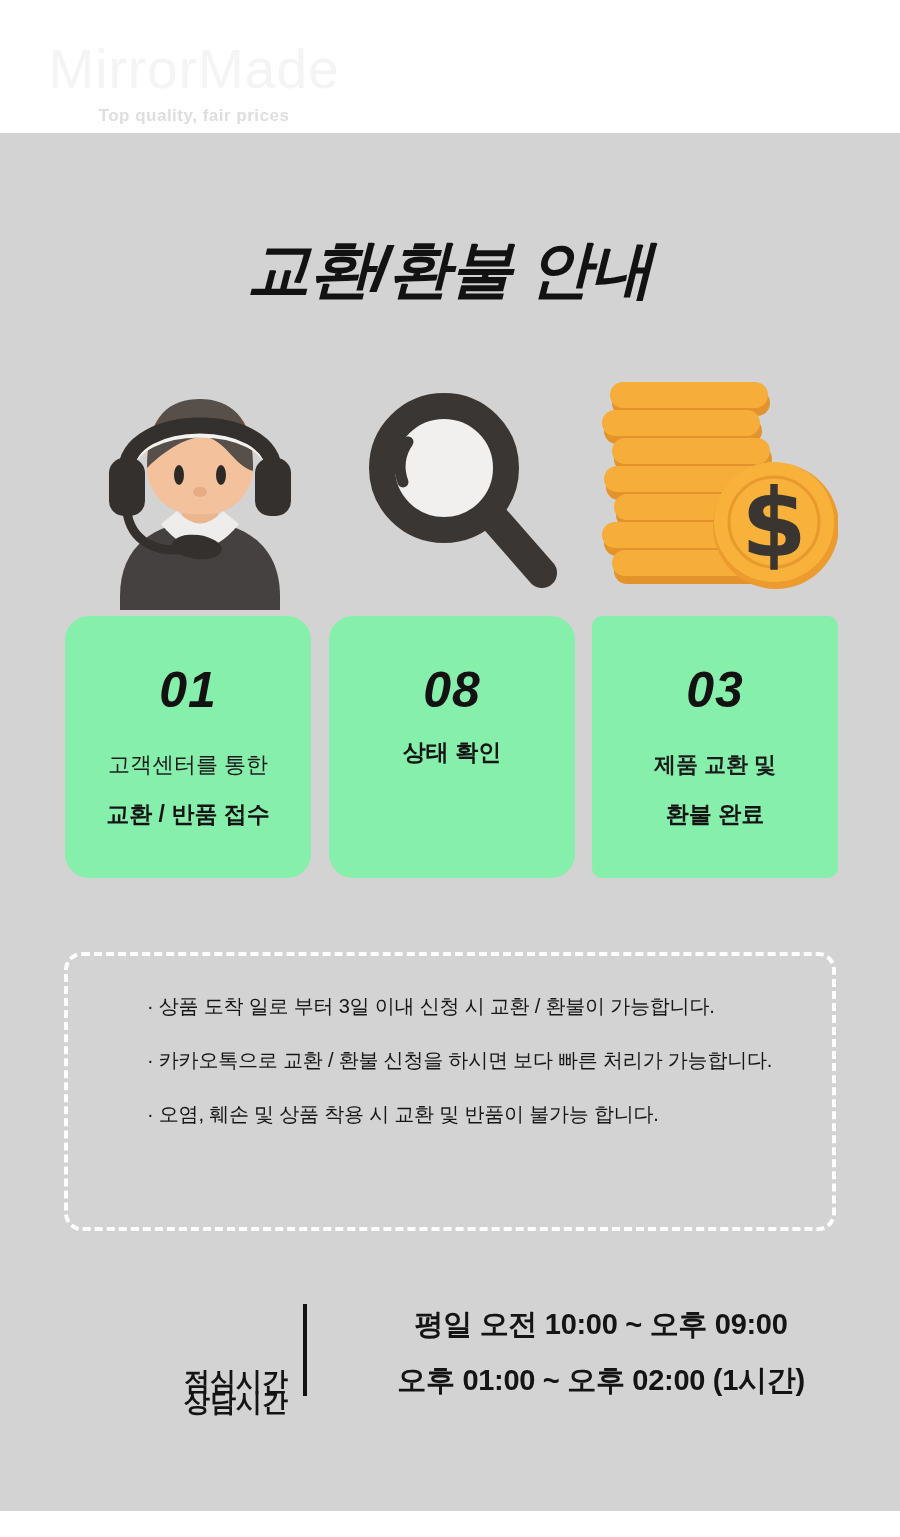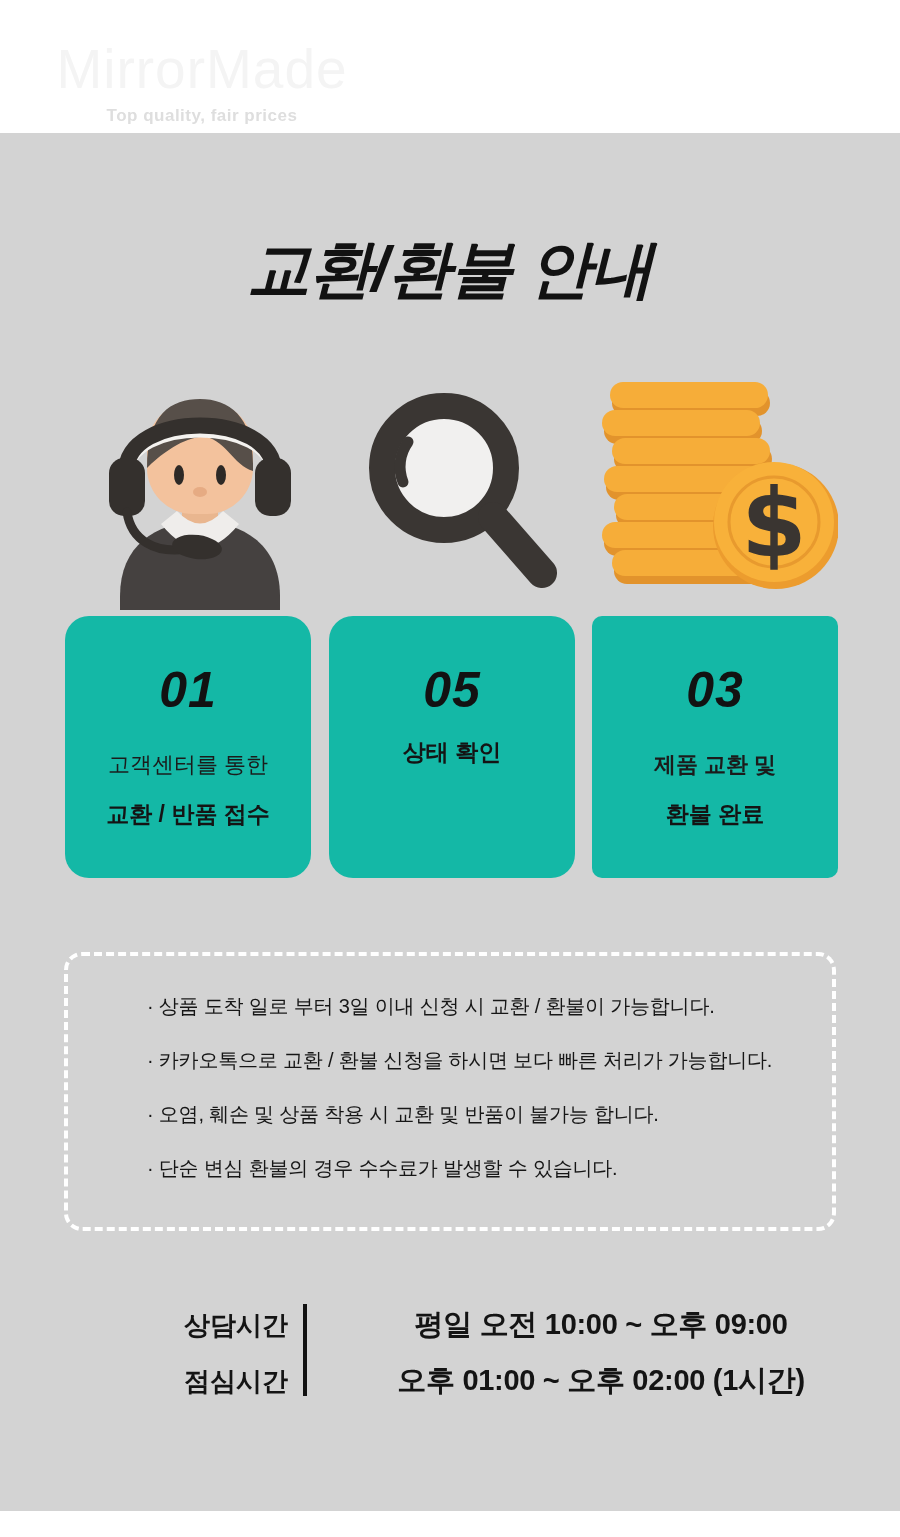--- a/index.html
+++ b/index.html
@@ -3,21 +3,21 @@
 <meta charset="utf-8">
 <style>
   * { margin:0; padding:0; box-sizing:border-box; }
   html,body { background:#ffffff; }
   body { font-family:"Liberation Sans", sans-serif; }
   .canvas {
     position:relative; width:900px; height:1537px;
     background:#ffffff; overflow:hidden; margin:0 auto;
   }
   
-  .brand { position:absolute; left:56px; top:38px; width:292px; }
+  .brand { position:absolute; left:48px; top:38px; width:292px; }
   .brand-logo {
     font-size:55px; font-weight:400; letter-spacing:1px;
     color:#f4f4f4; text-align:center; line-height:62px;
   }
   .brand-tagline {
     margin-top:6px; font-size:17px; font-weight:600; letter-spacing:.5px;
     color:#dedede; text-align:center;
   }
   
   .gray-bg {
@@ -31,21 +31,21 @@
   }
   
   .icon-wrap { position:absolute; }
   .icon-person   { left:95px;  top:372px; width:210px; height:238px; }
   .icon-magnify  { left:352px; top:382px; width:213px; height:212px; }
   .icon-coins    { left:598px; top:376px; width:240px; height:220px; }
   .icon-wrap svg { width:100%; height:100%; display:block; }
   
   .step-card {
     position:absolute; top:616px; width:246px; height:262px;
-    background:#14b8a6; border-radius:24px; text-align:center;
+    background:#86efac; border-radius:24px; text-align:center;
   }
   .step-card.c1 { left:65px; }
   .step-card.c2 { left:329px; }
   .step-card.c3 { left:592px;border-radius:10px; }
   .step-number {
     margin-top:46px; font-size:50px; font-weight:800; font-style:italic;
     color:#121212; line-height:56px; letter-spacing:1px;
   }
   .step-line1 {
     margin-top:32px; font-size:22px; font-weight:400; color:#1b1b1b; line-height:30px;
@@ -69,21 +69,21 @@
   
   .hours-label {
     position:absolute; left:0; width:288px; text-align:right;
     font-size:26px; font-weight:700; color:#141414; line-height:32px;
   }
   .hours-value {
     position:absolute; left:321px; width:560px; text-align:center;
     font-size:29px; font-weight:600; color:#141414; line-height:34px;
     letter-spacing:-0.3px;
   }
-  .hours-label.r1 { top:1309px; }
+  .hours-label.r1 { top:1386px; }
   .hours-value.r1 { top:1307px; }
   .hours-label.r2 { top:1365px; }
   .hours-value.r2 { top:1363px; }
   .hours-divider {
     position:absolute; left:303px; top:1304px; width:4px; height:92px;
     background:#121212;
   }
   
 </style>
 </head>
@@ -153,35 +153,34 @@
       </g>
     </svg>
   </div>
 
   <div class="step-card c1">
     <div class="step-number">01</div>
     <div class="step-line1">고객센터를 통한</div>
     <div class="step-line2">교환 / 반품 접수</div>
   </div>
   <div class="step-card c2">
-    <div class="step-number">05</div>
+    <div class="step-number">08</div>
     <div class="step-line2">상태 확인</div>
   </div>
   <div class="step-card c3 bold-first">
     <div class="step-number">03</div>
     <div class="step-line1">제품 교환 및</div>
     <div class="step-line2">환불 완료</div>
   </div>
 
   <div class="notes-box">
     <ul class="notes-list">
       <li>· 상품 도착 일로 부터 3일 이내 신청 시 교환 / 환불이 가능합니다.</li>
       <li>· 카카오톡으로 교환 / 환불 신청을 하시면 보다 빠른 처리가 가능합니다.</li>
       <li>· 오염, 훼손 및 상품 착용 시 교환 및 반품이 불가능 합니다.</li>
-      <li>· 단순 변심 환불의 경우 수수료가 발생할 수 있습니다.</li>
     </ul>
   </div>
 
   <div class="hours-label r1">상담시간</div>
   <div class="hours-value r1">평일 오전 10:00 ~ 오후 09:00</div>
   <div class="hours-label r2">점심시간</div>
   <div class="hours-value r2">오후 01:00 ~ 오후 02:00 (1시간)</div>
   <div class="hours-divider"></div>
 
 </div>

